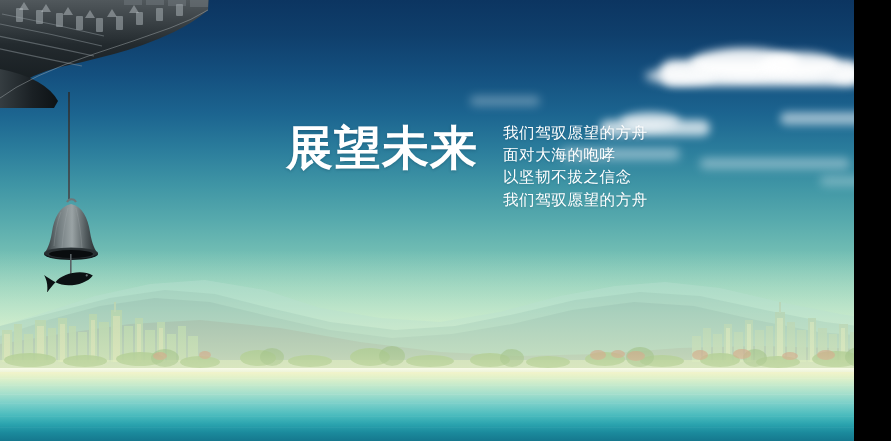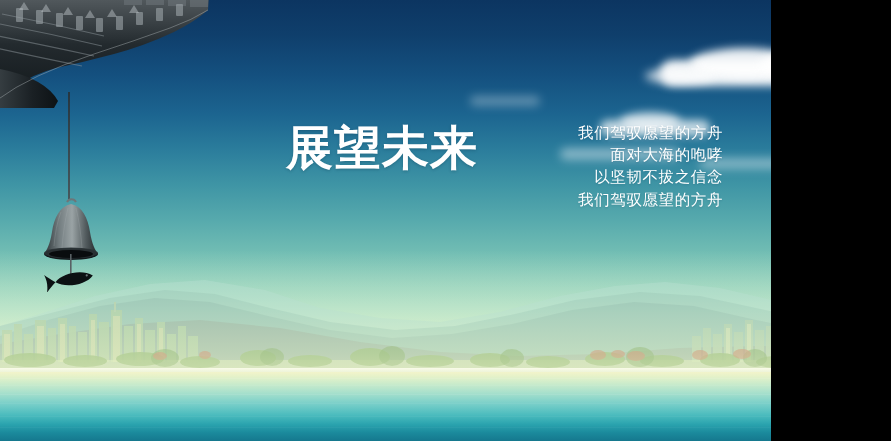--- a/index.html
+++ b/index.html
@@ -1,17 +1,17 @@
 <!DOCTYPE html>
 <html><head>
 <meta charset="utf-8">
 <style>
   html,body{margin:0;padding:0;background:#000;}
   #stage{
-    position:relative;width:771px;height:441px;overflow:hidden;
+    position:relative;width:854px;height:441px;overflow:hidden;
     font-family:"Liberation Sans","DejaVu Sans",sans-serif;
     background:#0d3a63;
   }
 
   
   .sky{
     position:absolute;left:0;top:0;width:891px;height:441px;
     background:linear-gradient(to bottom,
       #0c3561 0%,
       #0f3f6c 8%,
@@ -94,21 +94,20 @@
     text-shadow:0 1px 3px rgba(10,50,70,.30);
     white-space:nowrap;
   }
   .poem{
     position:absolute;left:503px;top:122px;width:220px;
   }
   .poem .ln{
     font-size:15.5px;line-height:22.2px;color:#ffffff;
     letter-spacing:.6px;white-space:nowrap;
     text-shadow:0 1px 2px rgba(20,60,80,.22);
-    text-align:right;
   }
 </style>
 </head>
 <body>
 
 <div id="stage">
 
   <div class="sky"></div>
 
   <div>

